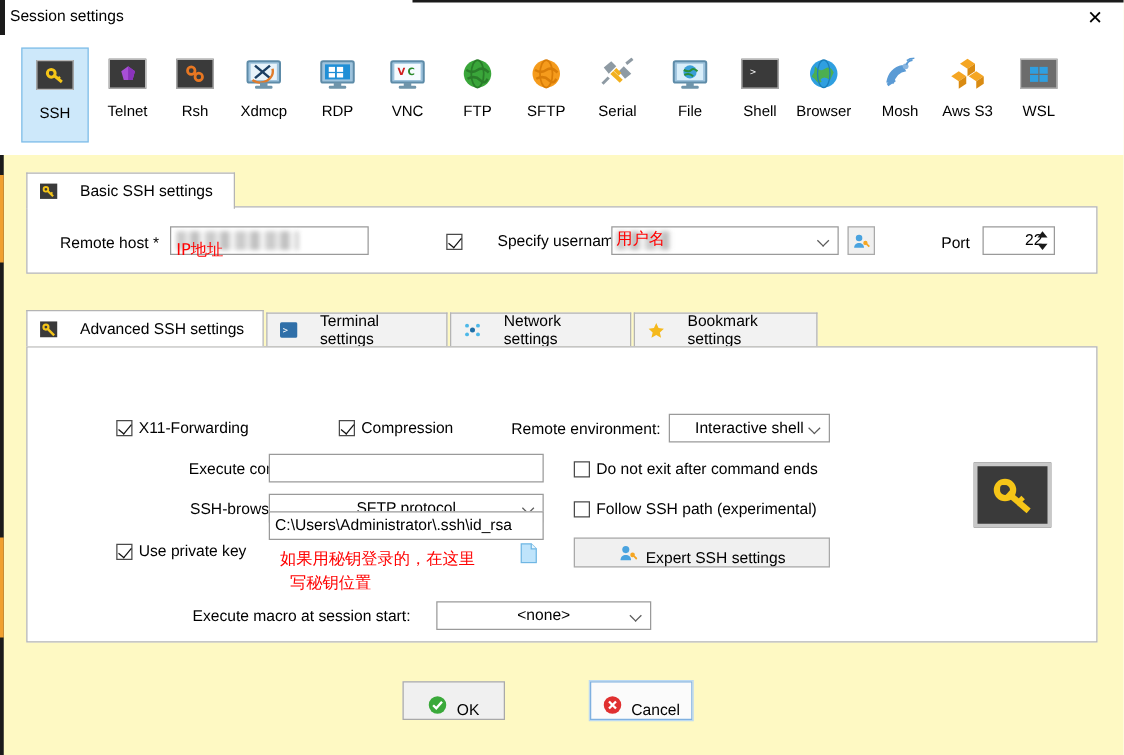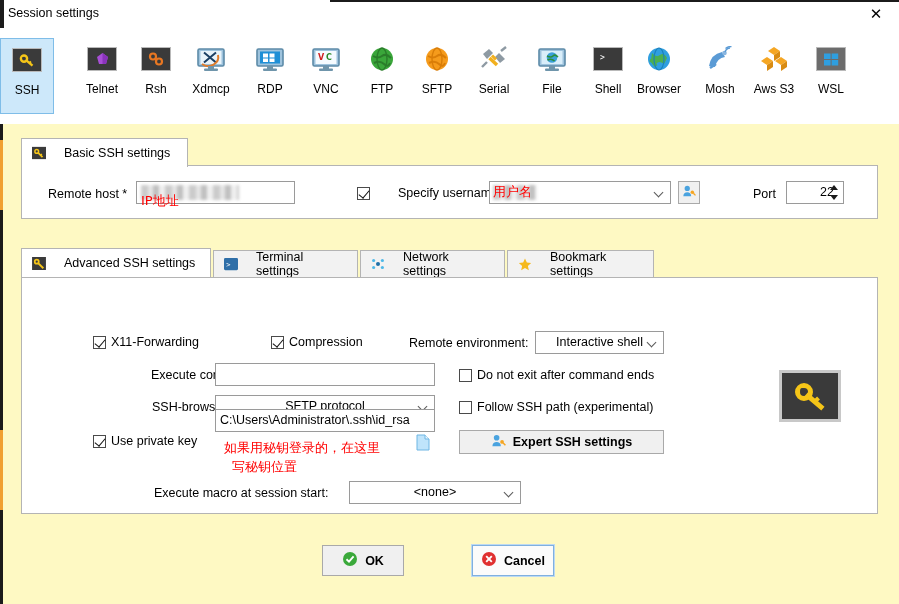--- a/index.html
+++ b/index.html
@@ -100,22 +100,22 @@
     width:13px; height:13px; border:1px solid #4a4a4a; background:#fff;
     position:relative; flex:none;
   }
   .chkbox.on:after {
     content:""; position:absolute; left:3px; top:0px; width:5px; height:9px;
     border-right:1.6px solid #111; border-bottom:1.6px solid #111;
     transform:rotate(40deg);
   }
   .btn {
     position:absolute; border:1px solid #a9a9a9; background:#f0f0f0;
-    display:flex; align-items:center; justify-content:center; gap:7px;
-    font-size:12.5px; cursor:default;font-weight:bold;
+    display:flex; align-items:flex-end; justify-content:center; gap:7px;
+    font-size:12.5px; cursor:default;
   }
   .btn.focus { border:1px solid #7fb0e0; background:#fbfbfb; outline:1px solid #bcd9f2; }
 
   .blur {
     position:absolute;
     background:
       repeating-linear-gradient(90deg,
         #c9c9c9 0px,#c9c9c9 7px,#e4e4e4 7px,#e4e4e4 12px,
         #bdbdbd 12px,#bdbdbd 18px,#efefef 18px,#efefef 24px);
     filter: blur(1.6px);
@@ -149,21 +149,21 @@
     <div class="tb-accent"></div>
     <div class="tb-title">Session settings</div>
     <div class="tb-close">✕</div>
   </div>
   <div class="top-black-line"></div>
   <div class="left-edge"></div>
   <div class="left-edge-orange"></div>
   <div class="left-edge-orange2"></div>
 
   <div class="typestrip" id="typestrip">
-      <div class="typeitem selected" style="left: 0;">
+      <div class="typeitem selected" style="left: 17px;">
         <span class="ico">
           <div class="darkico">
             <svg width="18" height="15" viewBox="0 0 18 15">
               <circle cx="6" cy="5.6" r="3.1" fill="none" stroke="#f5c518" stroke-width="2.4"></circle>
               <circle cx="5.2" cy="4.8" r="0.9" fill="#3a3a3a"></circle>
               <path d="M8.3 7.4 L14.5 12.6" stroke="#f5c518" stroke-width="2.4" fill="none"></path>
               <path d="M11.6 9.8 L13 8.5" stroke="#f5c518" stroke-width="1.9"></path>
             </svg>
           </div>
         </span>

